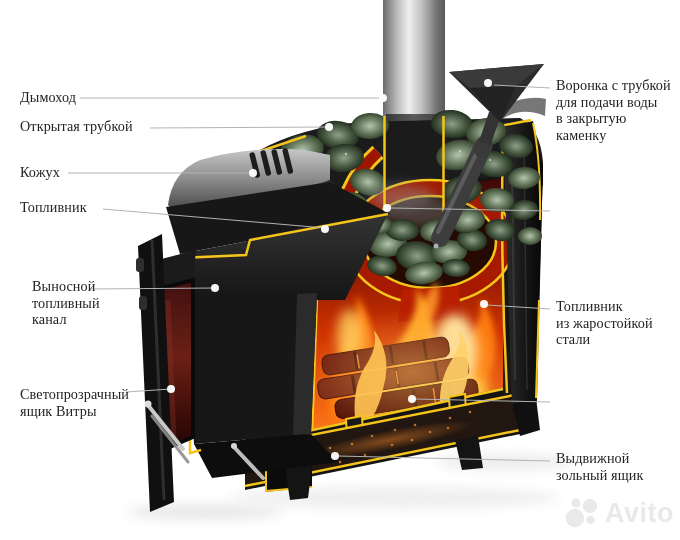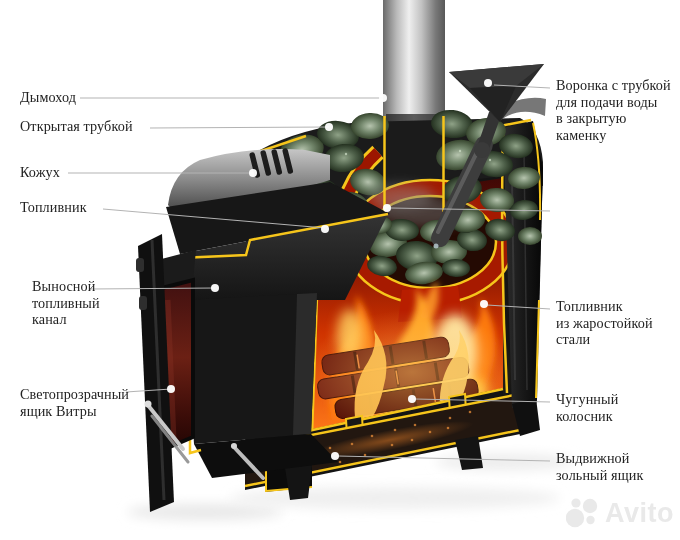--- a/index.html
+++ b/index.html
@@ -334,22 +334,20 @@
 <div class="label" style="left:20px;top:386px">Светопрозрачный
 ящик Витры</div>
 
 <div class="label" style="left:556px;top:77px">Воронка с трубкой
 для подачи воды
 в закрытую
 каменку</div>
 <div class="label" style="left:556px;top:298px">Топливник
 из жаростойкой
 стали</div>
-<div class="label" style="left:556px;top:391px">Чугунный
-колосник</div>
 <div class="label" style="left:556px;top:450px">Выдвижной
 зольный ящик</div>
 
 <div class="wm">
   <svg width="36" height="36" viewBox="0 0 36 36">
     <g fill="#e9e9e9">
       <circle cx="10" cy="8" r="4.6"></circle>
       <circle cx="9" cy="23" r="9.2"></circle>
       <circle cx="24" cy="11" r="7.2"></circle>
       <circle cx="24.5" cy="25" r="4.2"></circle>

